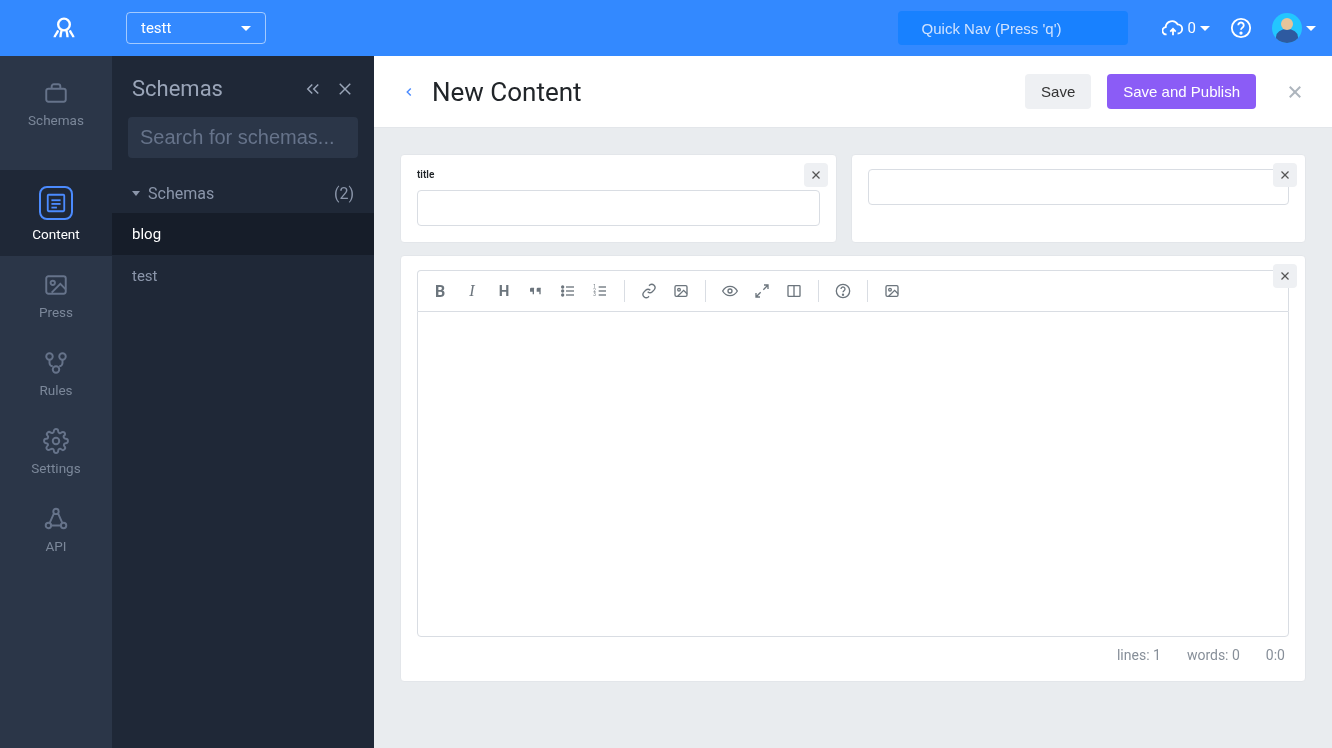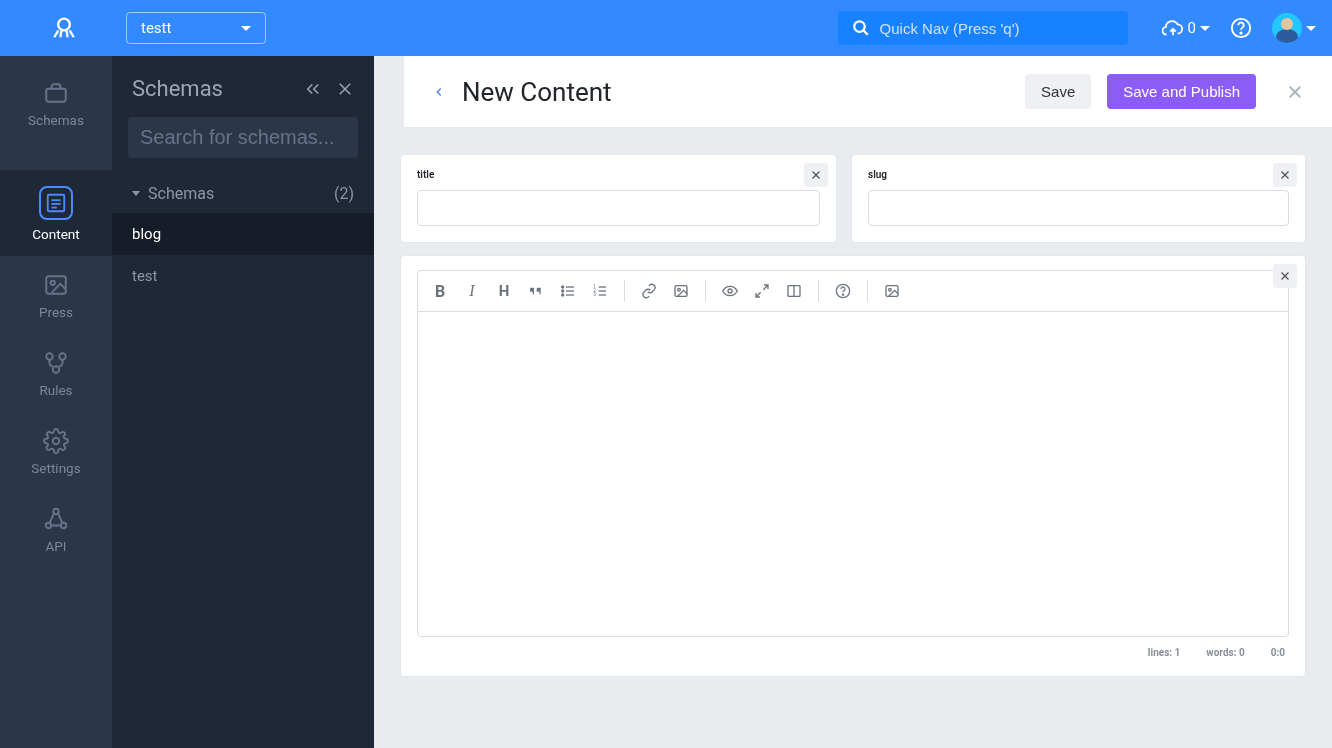--- a/index.html
+++ b/index.html
@@ -20,21 +20,21 @@
     text-align: right;
   }
   .app-dropdown span { font-size: 15px; }
   .caret-down {
     width: 0; height: 0; border-left: 5px solid transparent;
     border-right: 5px solid transparent; border-top: 5px solid #fff;
   }
   .topbar .spacer { flex: 1; }
   .quicknav {
     margin-left: auto; display: flex; align-items: center; gap: 10px;
-    background: #1881ff; border-radius: 4px; padding: 8px 14px; width: 290px;
+    background: #1881ff; border-radius: 4px; padding: 8px 14px; width: 230px;
   }
   .quicknav input {
     flex: 1; background: transparent; border: none; outline: none;
     color: #fff; font-size: 15px;
   }
   .quicknav input::placeholder { color: #cfe2ff; }
   .tb-right { display: flex; align-items: center; gap: 20px; margin-left: 20px; }
   .tb-icon { color: #fff; display: flex; align-items: center; gap: 4px; cursor: pointer; font-size: 15px; }
   .avatar { width: 30px; height: 30px; border-radius: 50%; background: #23c6ff; display:inline-block; position:relative; overflow:hidden; }
   .avatar::after { content:""; position:absolute; left:9px; top:5px; width:12px; height:12px; border-radius:50%; background:#e6c49a; }
@@ -88,21 +88,20 @@
   .schema-item {
     padding: 12px 20px; font-size: 15px; color: #8b96aa; cursor: pointer;
   }
   .schema-item.active { background: #161d29; color: #fff; }
 
   
   .content { flex: 1; display: flex; flex-direction: column; min-width: 0; background:#e9ecef; }
   .content-header {
     background: #fff; padding: 18px 28px; display: flex; align-items: center; gap: 16px;
     border-bottom: 1px solid #e3e6ea;
-    margin-left: 30px;
   }
   .back-chevron { color:#4b8bff; cursor:pointer; }
   .content-header h1 { font-size: 26px; font-weight: 400; flex: 1; }
   .btn { border: none; border-radius: 4px; padding: 9px 16px; font-size: 15px; cursor: pointer; }
   .btn-light { background: #eef0f3; color: #333; }
   .btn-primary { background: #8b5cf6; color: #fff; }
   .close-x { color: #adb5bd; font-size: 22px; cursor: pointer; margin-left: 14px; }
 
   .content-body { flex:1; overflow:auto; padding: 26px; }
   .row { display: flex; gap: 14px; }
@@ -126,21 +125,21 @@
   .editor-card { margin-top: 12px; }
   .toolbar {
     border: 1px solid #d9dde3; border-bottom: none; border-radius: 4px 4px 0 0;
     display: flex; align-items: center; gap: 4px; padding: 6px 8px; background:#fff;
   }
   .toolbar .sep { width:1px; height:22px; background:#d9dde3; margin:0 6px; }
   .tb-btn { width:28px; height:28px; display:flex; align-items:center; justify-content:center; color:#6c757d; cursor:pointer; border-radius:3px; }
   .editor-area {
     border: 1px solid #d9dde3; border-radius: 0 0 4px 4px; min-height: 326px; background:#fff;
   }
-  .editor-status { display:flex; justify-content:flex-end; gap:26px; color:#878f99; font-size:10px; padding:10px 4px 2px;font-weight:bold; }
+  .editor-status { display:flex; justify-content:flex-end; gap:26px; color:#878f99; font-size:14px; padding:10px 4px 2px; }
 
   svg { display:block; }
 </style>
 </head>
 <body>
 
 <div class="topbar">
   <div class="logo-cell">
     <svg width="28" height="28" viewBox="0 0 24 24" fill="none" stroke="#fff" stroke-width="2">
         <circle cx="12" cy="9" r="5"></circle>
@@ -318,21 +317,20 @@
           <input class="text-input" type="text" value="" style="">
         </div>
 
         <div class="card col-slug">
           <div class="mini-x">
             <svg width="12" height="12" viewBox="0 0 24 24" fill="none" stroke="#555" stroke-width="2.5">
                 <line x1="5" y1="5" x2="19" y2="19"></line>
                 <line x1="19" y1="5" x2="5" y2="19"></line>
               </svg>
           </div>
-          <label>slug</label>
           <input class="text-input" type="text" value="" style="">
         </div>
       </div>
 
       <div class="card editor-card">
         <div class="mini-x">
           <svg width="12" height="12" viewBox="0 0 24 24" fill="none" stroke="#555" stroke-width="2.5">
               <line x1="5" y1="5" x2="19" y2="19"></line>
               <line x1="19" y1="5" x2="5" y2="19"></line>
             </svg>

